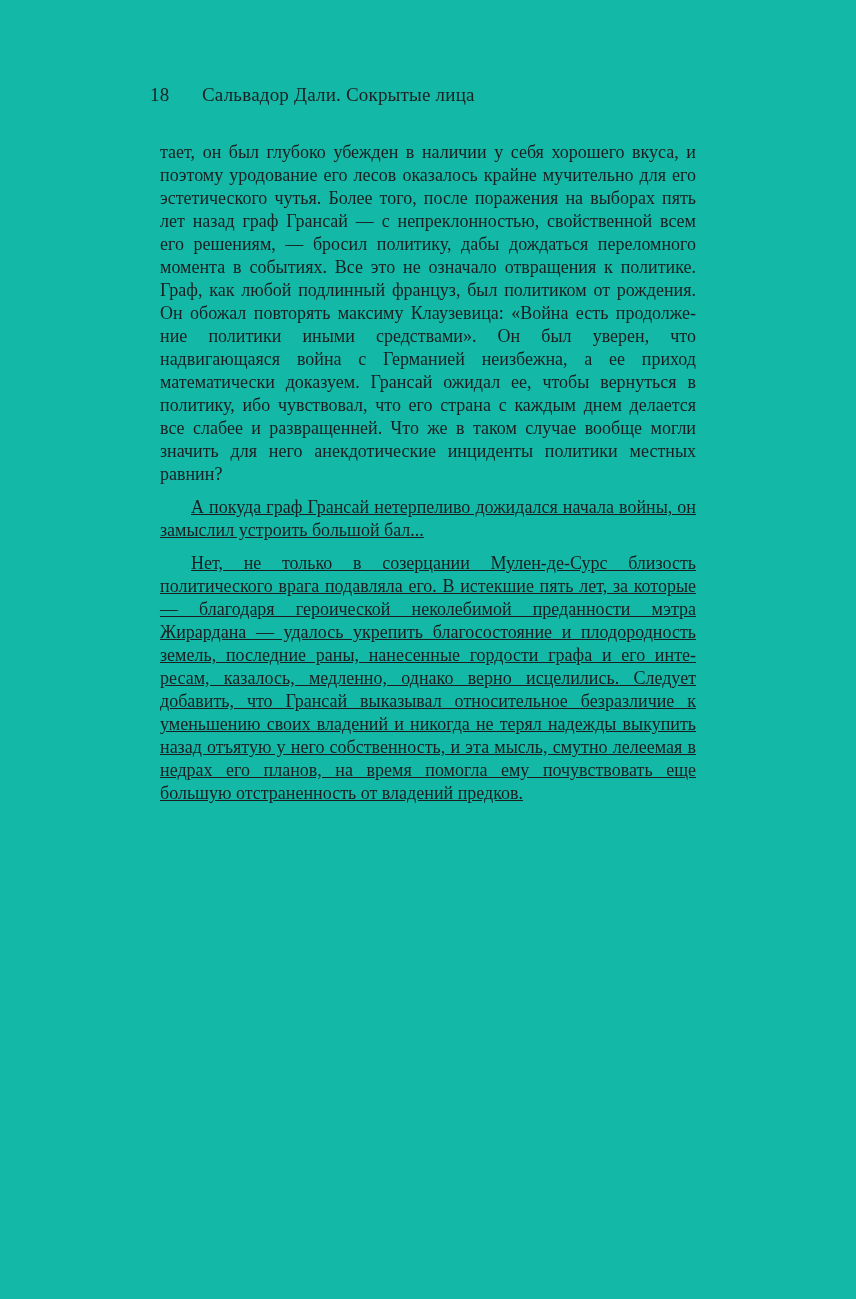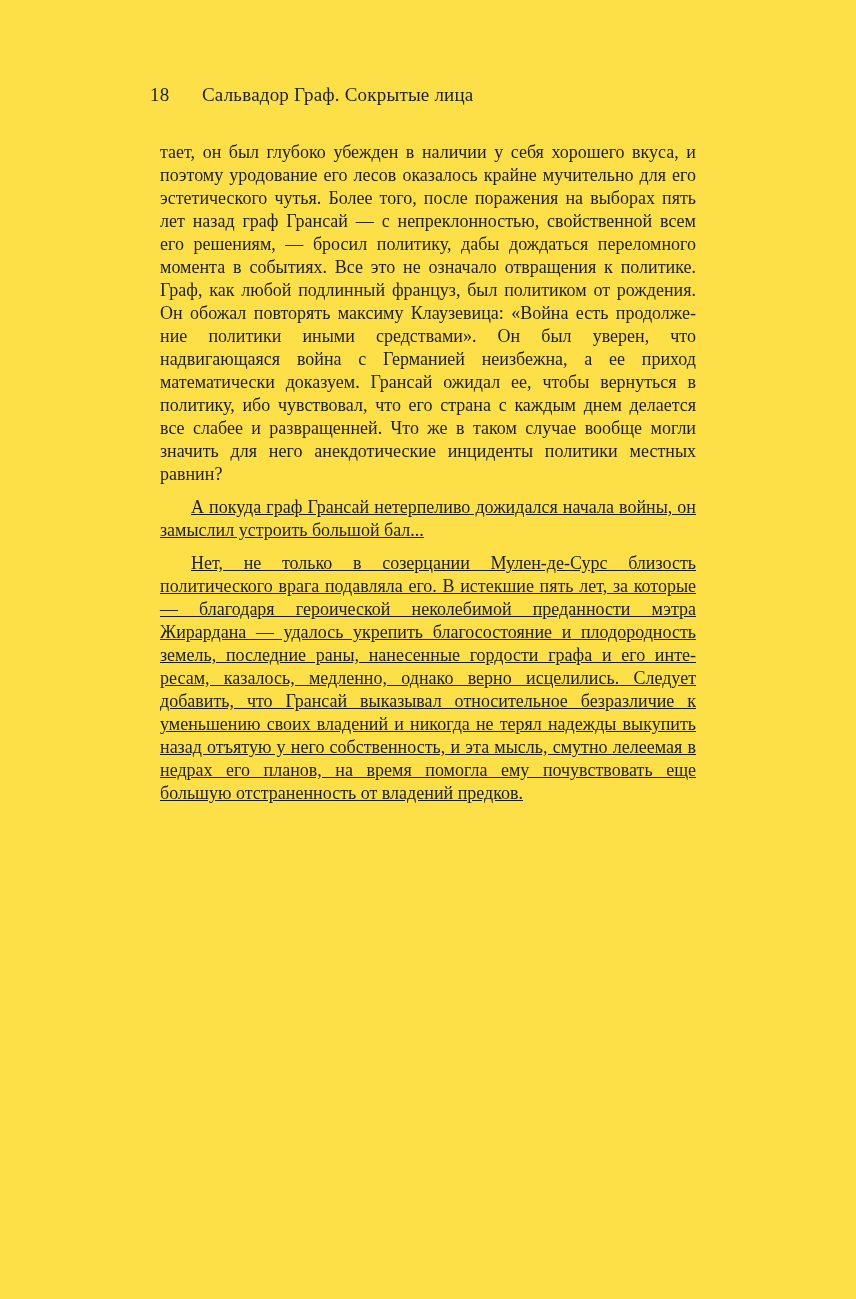--- a/index.html
+++ b/index.html
@@ -12,21 +12,21 @@
     height: 1299px;
     font-family: "Liberation Serif", serif;
     color: #1c1f22;
     -webkit-font-smoothing: antialiased;
   }
   .page {
     position: relative;
     width: 856px;
     height: 1299px;
     box-sizing: border-box;
-    background: #fde047;
+    background: #14b8a6;
   }
   .running-head {
     position: absolute;
     top: 84px;
     left: 150px;
     right: 150px;
     height: 22px;
     display: flex;
     align-items: baseline;
   }
@@ -68,21 +68,21 @@
     text-decoration: underline;
   }
 </style>
 </head>
 <body>
 
 <div class="page">
 
   <div class="running-head">
     <span class="folio">18</span>
-    <span class="head-title">Сальвадор Граф. Сокрытые лица</span>
+    <span class="head-title">Сальвадор Дали. Сокрытые лица</span>
   </div>
 
   <div class="textblock">
     <p class="para">тает, он был глубоко убежден в наличии у себя хоро­шего вкуса, и поэтому уродование его лесов оказалось крайне мучительно для его эстетического чутья. Более того, после поражения на выборах пять лет назад граф Грансай — с непреклонностью, свойственной всем его решениям, — бросил политику, дабы дождаться пере­ломного момента в событиях. Все это не означало от­вращения к политике. Граф, как любой подлинный француз, был политиком от рождения. Он обожал по­вторять максиму Клаузевица: «Война есть продолже­ние политики иными средствами». Он был уверен, что надвигающаяся война с Германией неизбежна, а ее приход математически доказуем. Грансай ожидал ее, чтобы вернуться в политику, ибо чувствовал, что его страна с каждым днем делается все слабее и развра­щенней. Что же в таком случае вообще могли значить для него анекдотические инциденты политики мест­ных равнин?</p>
     <p class="para indent">А покуда граф Грансай нетерпеливо дожидался на­чала войны, он замыслил устроить большой бал...</p>
     <p class="para indent">Нет, не только в созерцании Мулен-де-Сурс близость политического врага подавляла его. В истекшие пять лет, за которые — благодаря героической неколебимой преданности мэтра Жирардана — удалось укрепить благосостояние и плодородность земель, по­следние раны, нанесенные гордости графа и его инте­ресам, казалось, медленно, однако верно исцелились. Следует добавить, что Грансай выказывал относитель­ное безразличие к уменьшению своих владений и ни­когда не терял надежды выкупить назад отъятую у не­го собственность, и эта мысль, смутно лелеемая в нед­рах его планов, на время помогла ему почувствовать еще большую отстраненность от владений предков.</p>
   </div>
 
 </div>
 

